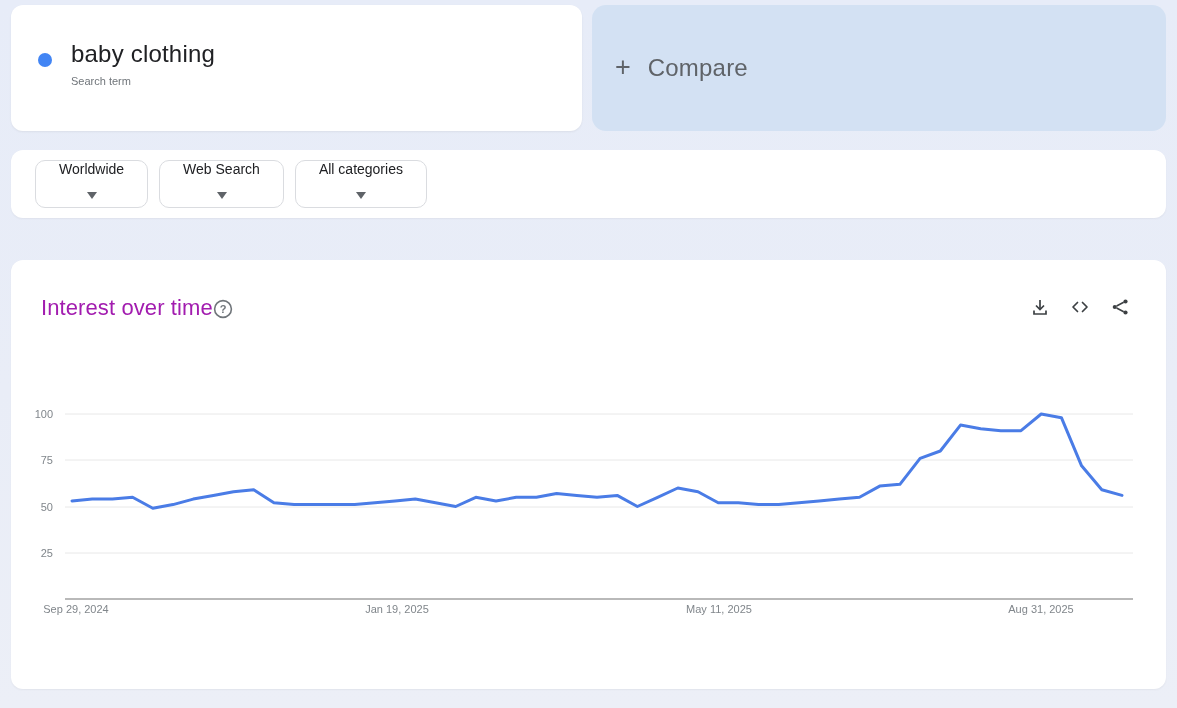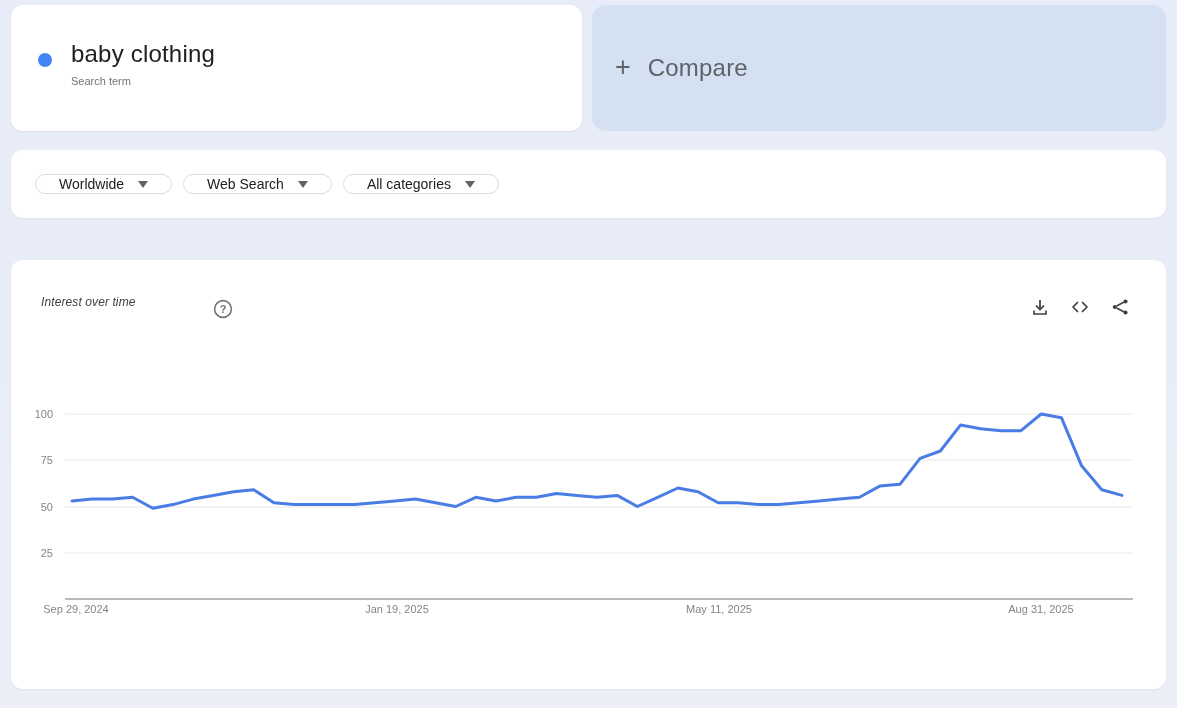--- a/index.html
+++ b/index.html
@@ -30,38 +30,38 @@
   .plus { font-size: 27px; font-weight: 300; color: #5f6368; line-height: 1; margin-top: -2px; }
   .compare-label { font-size: 24px; color: #5f6368; margin-left: 17px; letter-spacing: .2px; }
 
   
   .filter-card {
     margin-top: 19px; height: 68px; background: #ffffff; border-radius: 12px;
     display: flex; align-items: center; padding-left: 24px; gap: 11px;
     box-shadow: 0 1px 2px rgba(60,64,67,.06);
   }
   .pill {
-    height: 20px; background: #fff; border: 1px solid #dadce0; border-radius: 10px;
+    height: 48px; background: #fff; border: 1px solid #dadce0; border-radius: 10px;
     display: inline-flex; align-items: center; padding: 0 23px; gap: 14px;
-    font-family: inherit; font-size: 14px; color: #202124; cursor: pointer;
+    font-family: inherit; font-size: 14px; color: #202124; cursor: pointer; flex-direction: column;
   }
   .caret {
     width: 0; height: 0; flex: 0 0 auto;
     border-left: 5.5px solid transparent; border-right: 5.5px solid transparent;
     border-top: 7px solid #5f6368; margin-top: 1px;
   }
 
   
   .chart-card {
     position: relative; margin-top: 42px; height: 429px; background: #ffffff;
     border-radius: 12px; box-shadow: 0 1px 2px rgba(60,64,67,.06);
   }
   .chart-title {
     position: absolute; left: 30px; top: 35px;
-    font-size: 12px; font-weight: 400; color: #404040; letter-spacing: .1px; font-style: italic;
+    font-size: 22px; font-weight: 400; color: #a21caf; letter-spacing: .1px;
   }
   .help-btn {
     position: absolute; left: 202px; top: 39px; width: 20px; height: 20px;
     background: none; border: none; padding: 0; cursor: pointer;
   }
   .header-icons { position: absolute; top: 37px; right: 36px; display: flex; gap: 20px; }
   .icon-btn { width: 20px; height: 20px; background: none; border: none; padding: 0; cursor: pointer; }
   .plot { position: absolute; left: 0; top: 130px; width: 1153px; height: 235px; display: block; }
   .tick { font-size: 11px; fill: #80868b; }
 </style>

